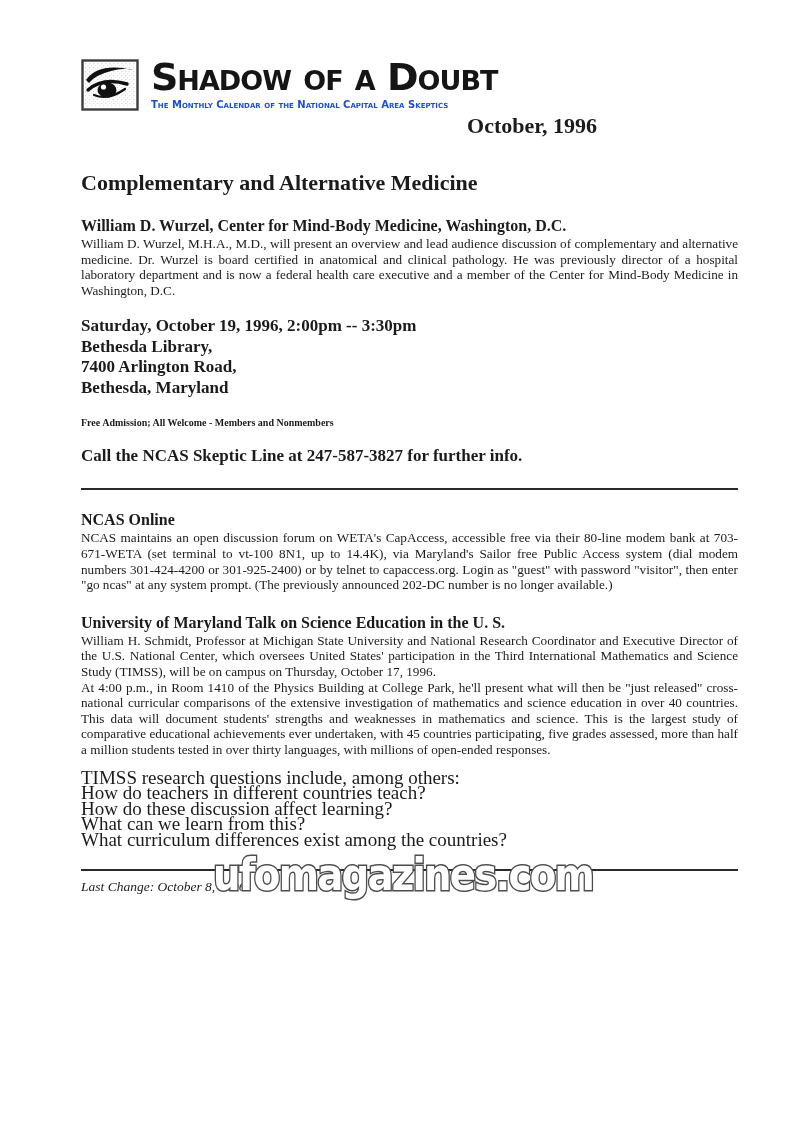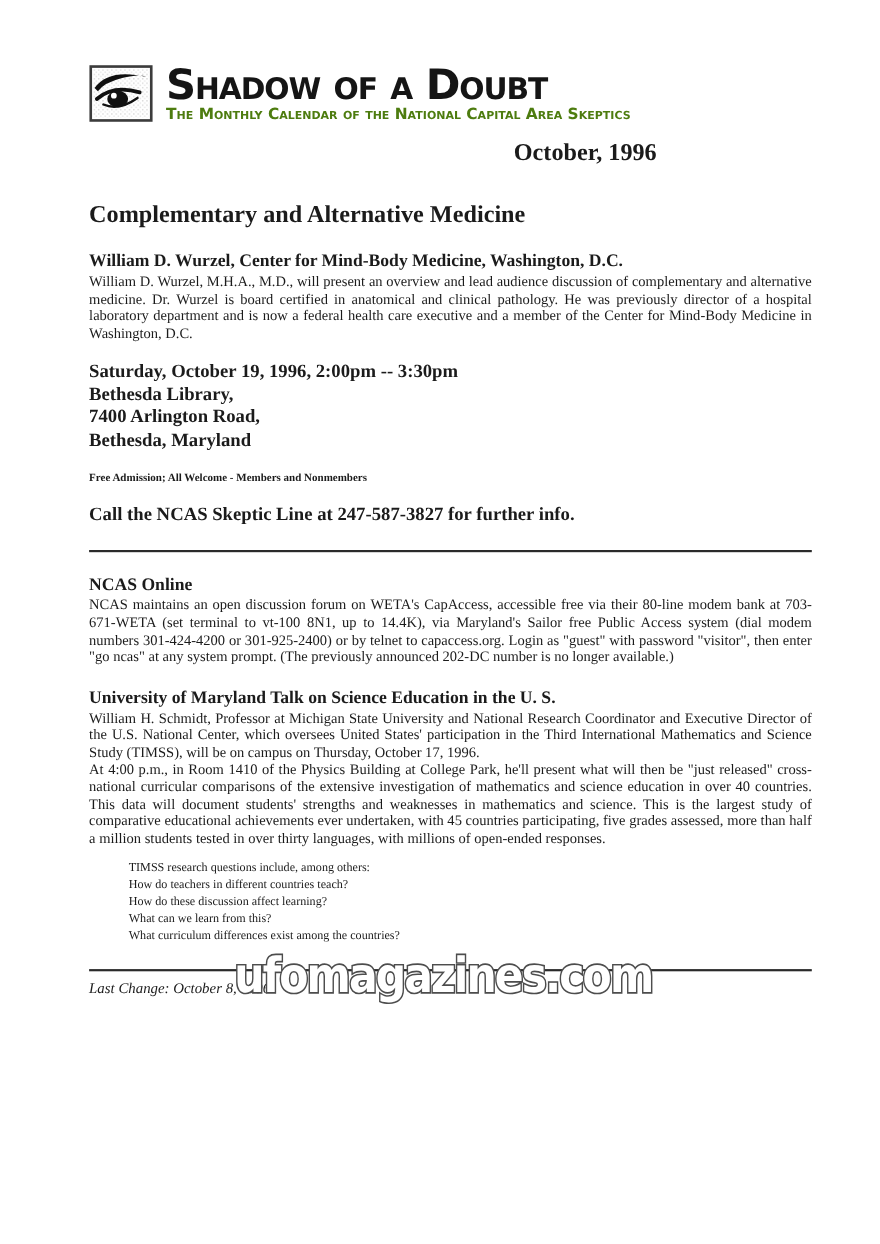--- a/index.html
+++ b/index.html
@@ -26,33 +26,33 @@
     font-size: 38px;
     line-height: 40px;
     letter-spacing: -1px;
     color: #151515;
     white-space: nowrap;
   }
   .logo-tagline {
     font-family: "DejaVu Sans", sans-serif;
     font-variant: small-caps;
     font-weight: bold;
-    font-size: 14px;
+    font-size: 10px;
     line-height: 15px;
     letter-spacing: 0px;
-    color: #4d7c0f;
+    color: #1d4ed8;
     white-space: nowrap;
   }
   .date-row {
     width: 516px;
     text-align: right;
     font-weight: bold;
     font-size: 22px;
     line-height: 24px;
-    margin-top: 14px;
+    margin-top: 2px;
   }
   h1.doc-title {
     font-size: 22px;
     line-height: 26px;
     font-weight: bold;
     margin-top: 32px;
   }
   h2.section-h {
     font-size: 16px;
     line-height: 20px;
@@ -82,24 +82,23 @@
     line-height: 20px;
     font-weight: bold;
     margin-top: 15px;
   }
   hr.rule {
     border: none;
     border-top: 2px solid #2a2a2a;
     margin-top: 22px;
   }
   .questions {
-    font-size: 11px;
+    font-size: 19px;
     line-height: 15.6px;
     margin-top: 12px;
-    margin-left: 36px;
   }
   .footer-wrap { position: relative; margin-top: 22px; }
   .watermark-svg {
     position: absolute;
     left: 128px;
     top: -25px;
     overflow: visible;
   }
   .watermark-text {
     font-family: "DejaVu Sans", sans-serif;

